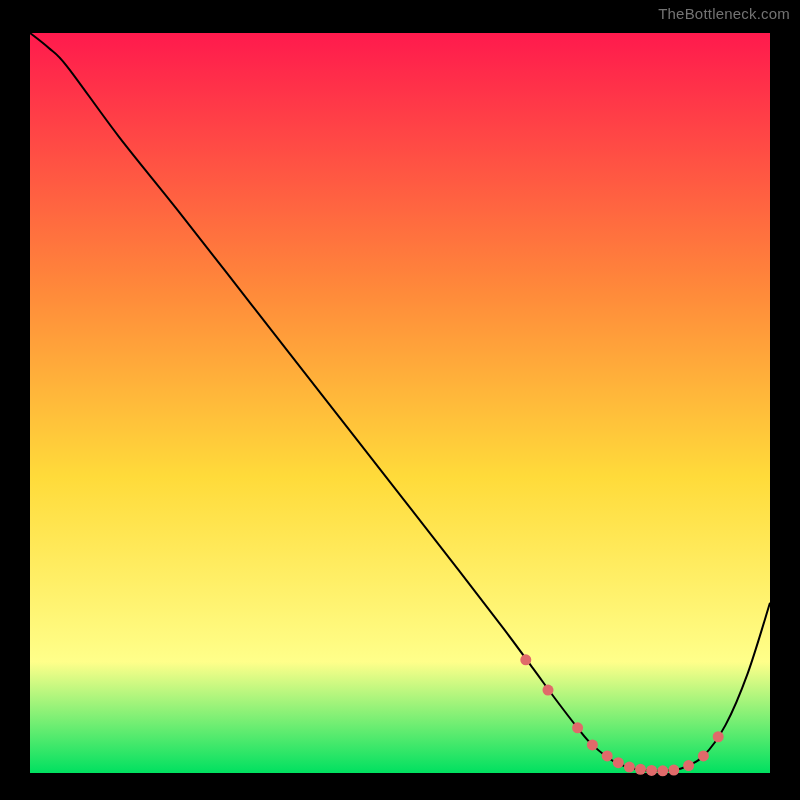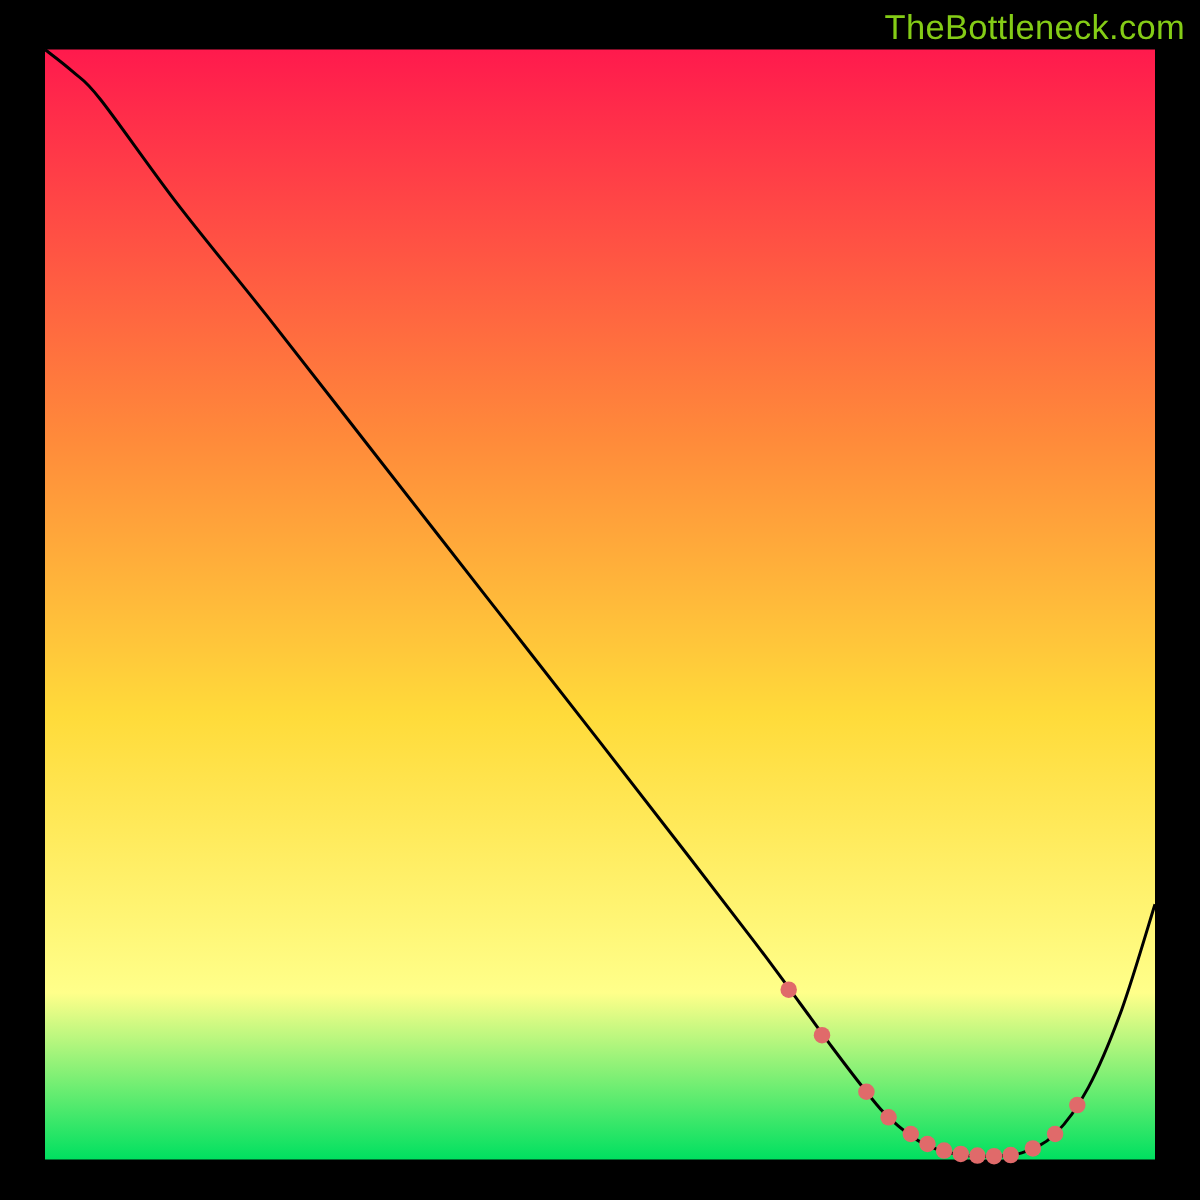--- a/index.html
+++ b/index.html
@@ -14,22 +14,22 @@
   .stage {
     position: relative;
     width: 800px;
     height: 800px;
     background: #000;
   }
   .attribution {
     position: absolute;
     top: 5px;
     right: 10px;
-    color: #84cc16;
-    font-size: 23px;
+    color: #737373;
+    font-size: 15px;
     font-weight: 500;
     letter-spacing: 0.2px;
   }
   .plot-box {
     position: absolute;
     left: 30px;
     top: 33px;
     width: 740px;
     height: 740px;
   }

